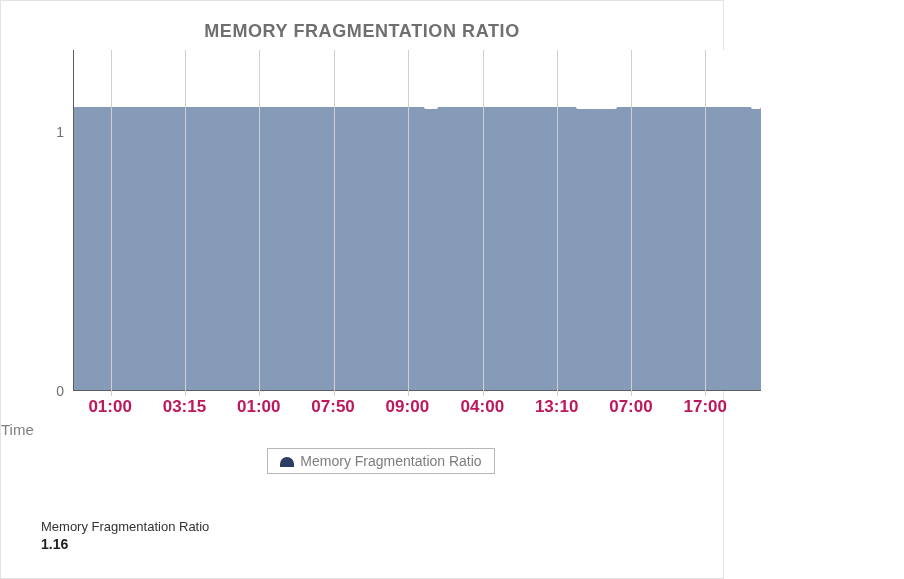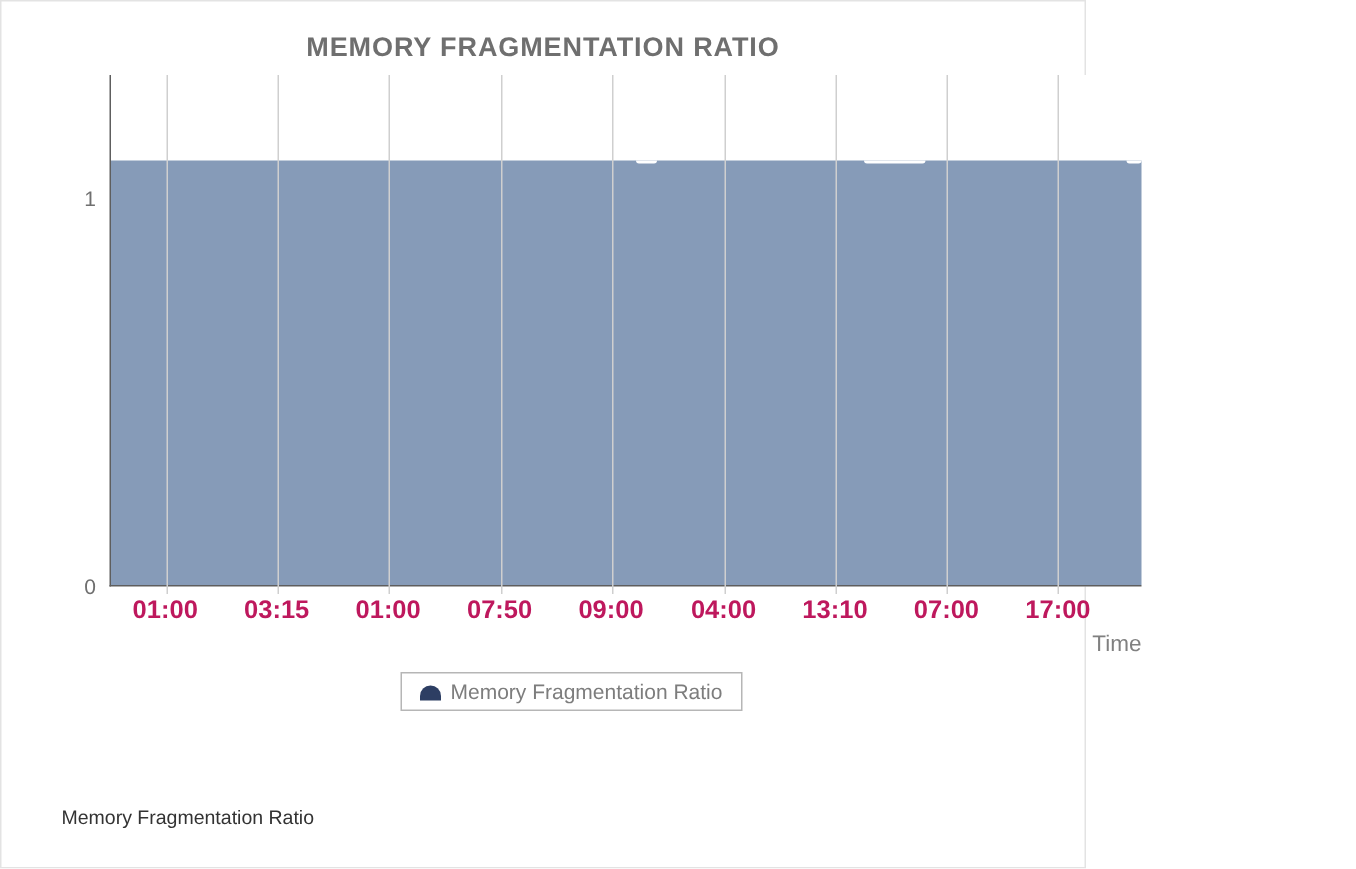--- a/index.html
+++ b/index.html
@@ -75,21 +75,21 @@
   }
   .x-tick-label {
     position: absolute;
     transform: translateX(-50%);
     color: #be185d;
     font-size: 17px;
     top: 0;
     font-weight: bold;
   }
   .x-axis-title {
-    text-align: right;
+    text-align: left;
     color: #808080;
     font-size: 15px;
     margin-top: 2px;
   }
   .legend {
     margin: 10px auto 0 auto;
     display: table;
     border: 1px solid #b6b6b6;
     padding: 4px 12px;
     color: #7d7d7d;
@@ -170,15 +170,16 @@
     <div class="legend">
       <span class="legend-swatch"></span>
         <span>Memory Fragmentation Ratio</span>
     </div>
 
     <span class="y-left-blank">​</span>
   </div>
 
   <div class="footer-metric">
     <span class="label">Memory Fragmentation Ratio</span>
+    <span class="value">1.16</span>
   </div>
 
 </div>
 
 </body></html>

